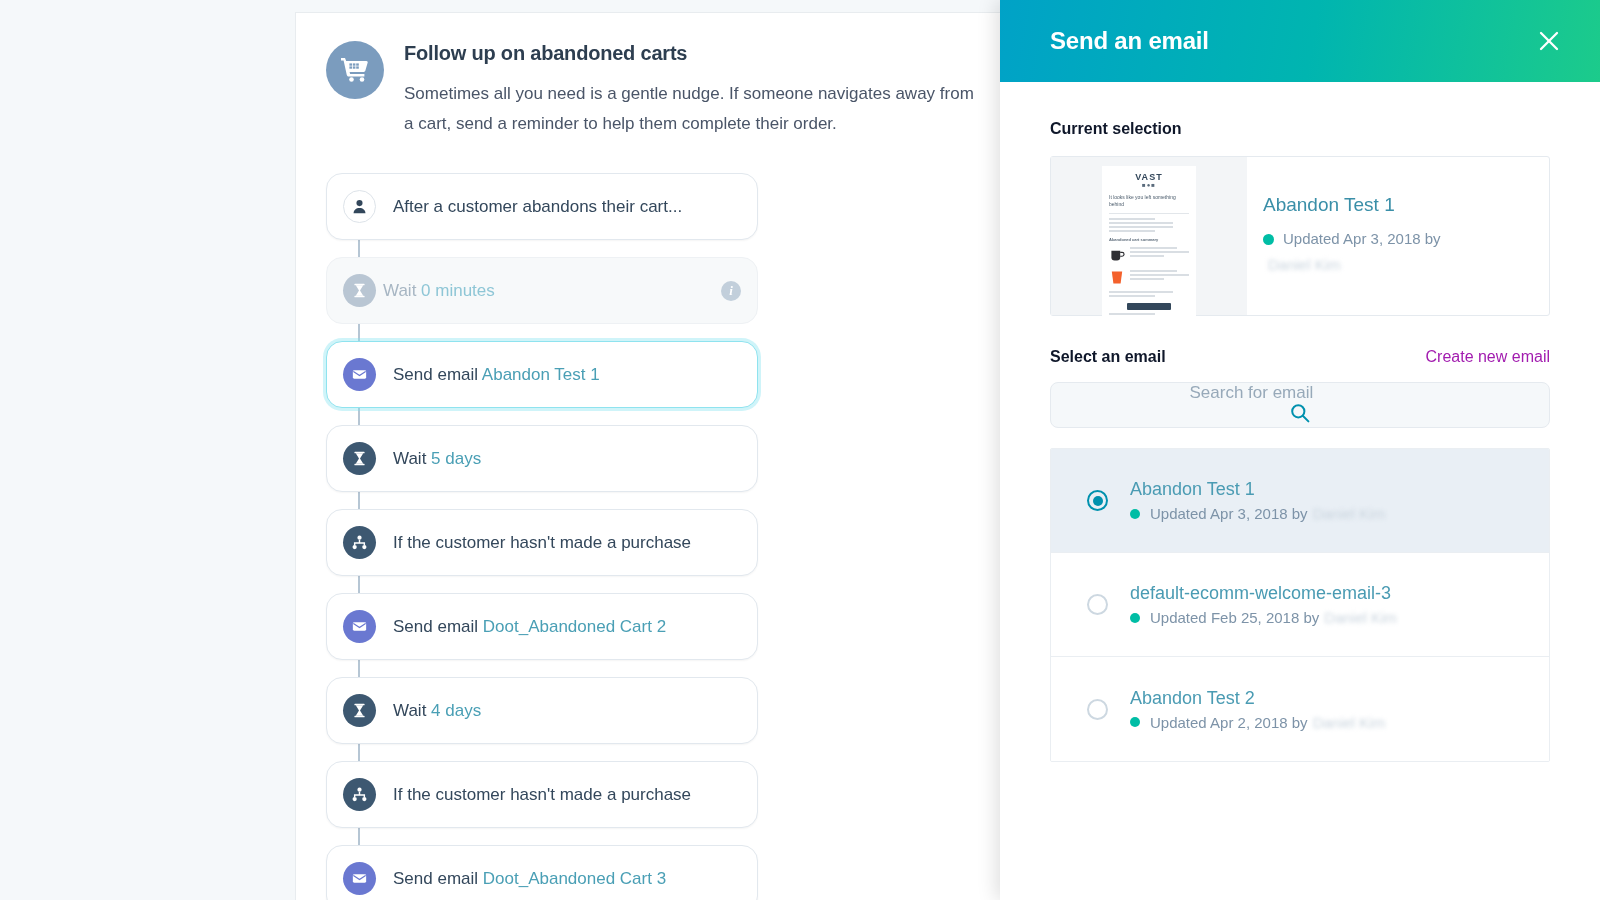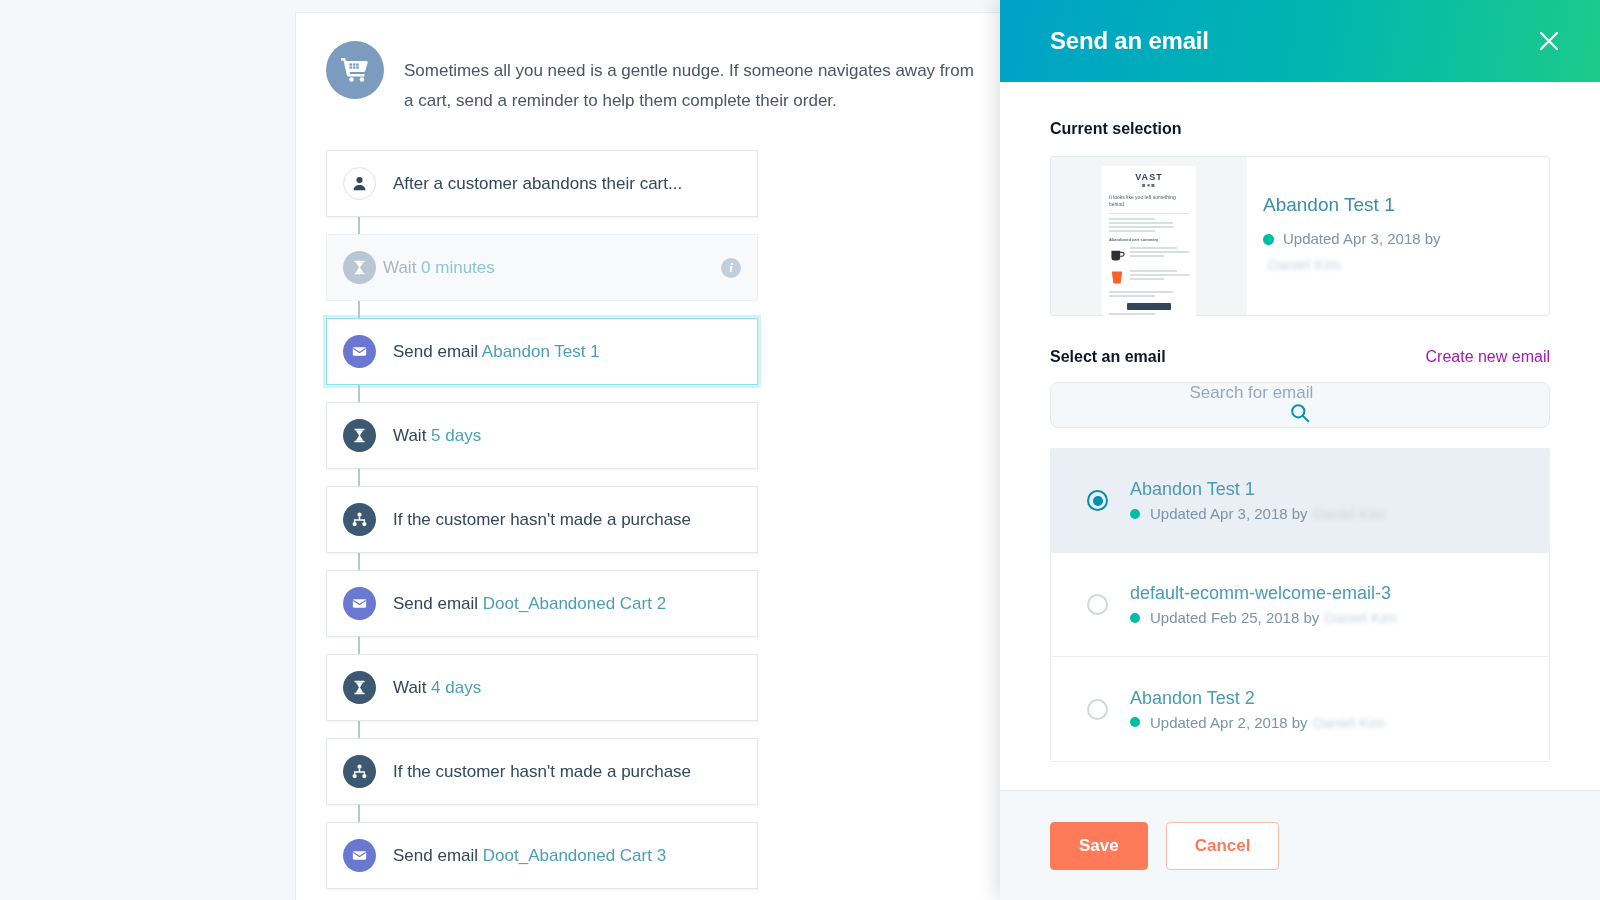--- a/index.html
+++ b/index.html
@@ -77,21 +77,21 @@
     position: absolute;
     left: 32px;
     width: 2px;
     background: #b6c6d4;
   }
 
   .step {
     position: relative;
     background: #ffffff;
     border: 1px solid #e2e8ee;
-    border-radius: 0;
+    border-radius: 16px;
     height: 67px;
     display: flex;
     align-items: center;
     padding: 0 16px;
     margin-bottom: 17px;
     box-shadow: 0 1px 2px rgba(0,0,0,0.045);
     z-index: 2;
   }
 
   .step.muted {
@@ -408,20 +408,21 @@
           <rect x="12.8" y="7.4" width="2.6" height="2.3" fill="#7b9cbe"></rect>
           <rect x="16.2" y="7.4" width="2.6" height="2.3" fill="#7b9cbe"></rect>
           <rect x="9.4" y="10.4" width="2.6" height="2.3" fill="#7b9cbe"></rect>
           <rect x="12.8" y="10.4" width="2.6" height="2.3" fill="#7b9cbe"></rect>
           <rect x="16.2" y="10.4" width="2.6" height="2.3" fill="#7b9cbe"></rect>
           <circle cx="11.5" cy="23.5" r="2.3"></circle>
           <circle cx="22" cy="23.5" r="2.3"></circle>
         </svg>
       </div>
       <div class="wf-header-text">
+        <div class="wf-title">Follow up on abandoned carts</div>
         <div class="wf-desc">Sometimes all you need is a gentle nudge. If someone navigates away from a cart, send a reminder to help them complete their order.</div>
       </div>
     </div>
 
     <div class="steps" id="steps">
       <div class="connector" id="connector" style="top: 67px; height: 672px;"></div>
     <div class="step">
           <div class="step-icon white">
             <svg width="17" height="17" viewBox="0 0 20 20" fill="#33475b">
               <circle cx="10" cy="6" r="3.6"></circle>
@@ -633,18 +634,14 @@
               <div class="email-sub">
                 <span class="dot-green"></span>
                 <span>Updated Apr 2, 2018 by</span>
                 <span class="blurred">Daniel Kim</span>
               </div>
             </div>
           </div>
         </div>
     </div>
 
-    <div class="panel-footer">
-      <div class="btn btn-save">Save</div>
-      <div class="btn btn-cancel">Cancel</div>
-    </div>
   </div>
 </div>
 
 </body></html>

